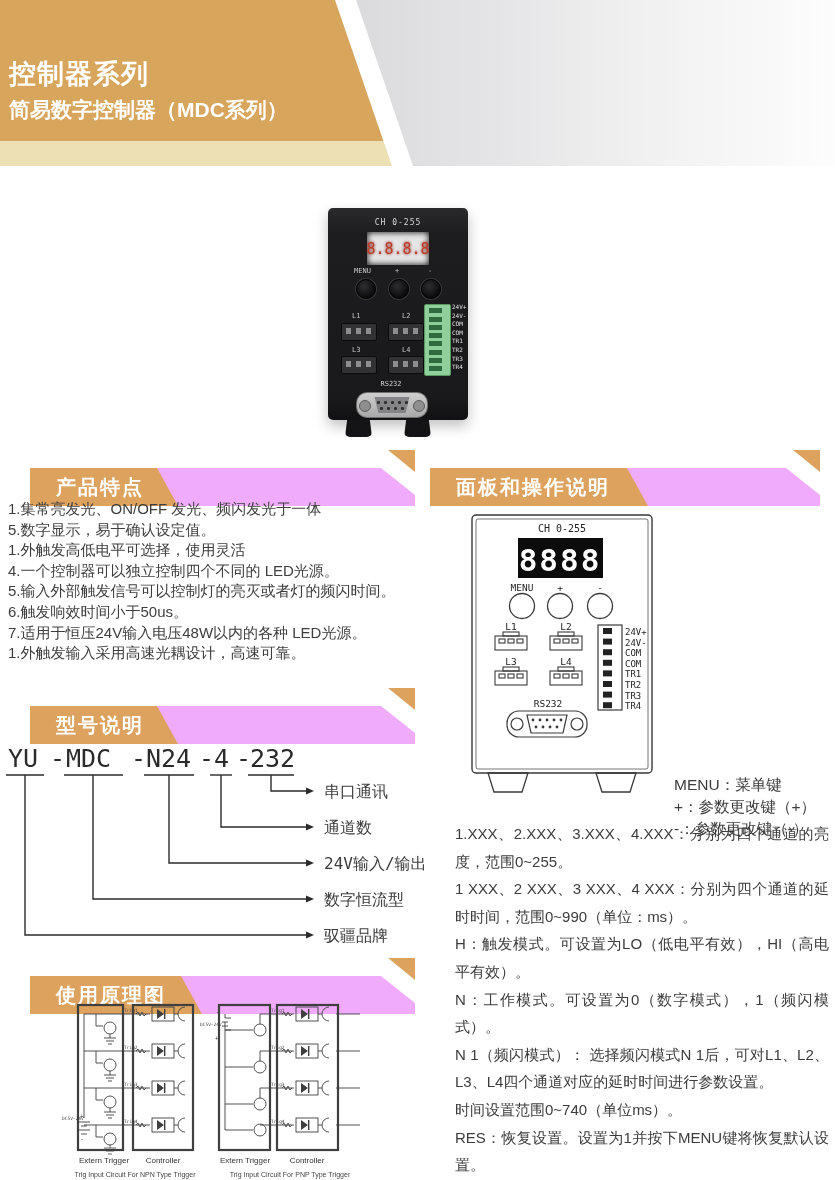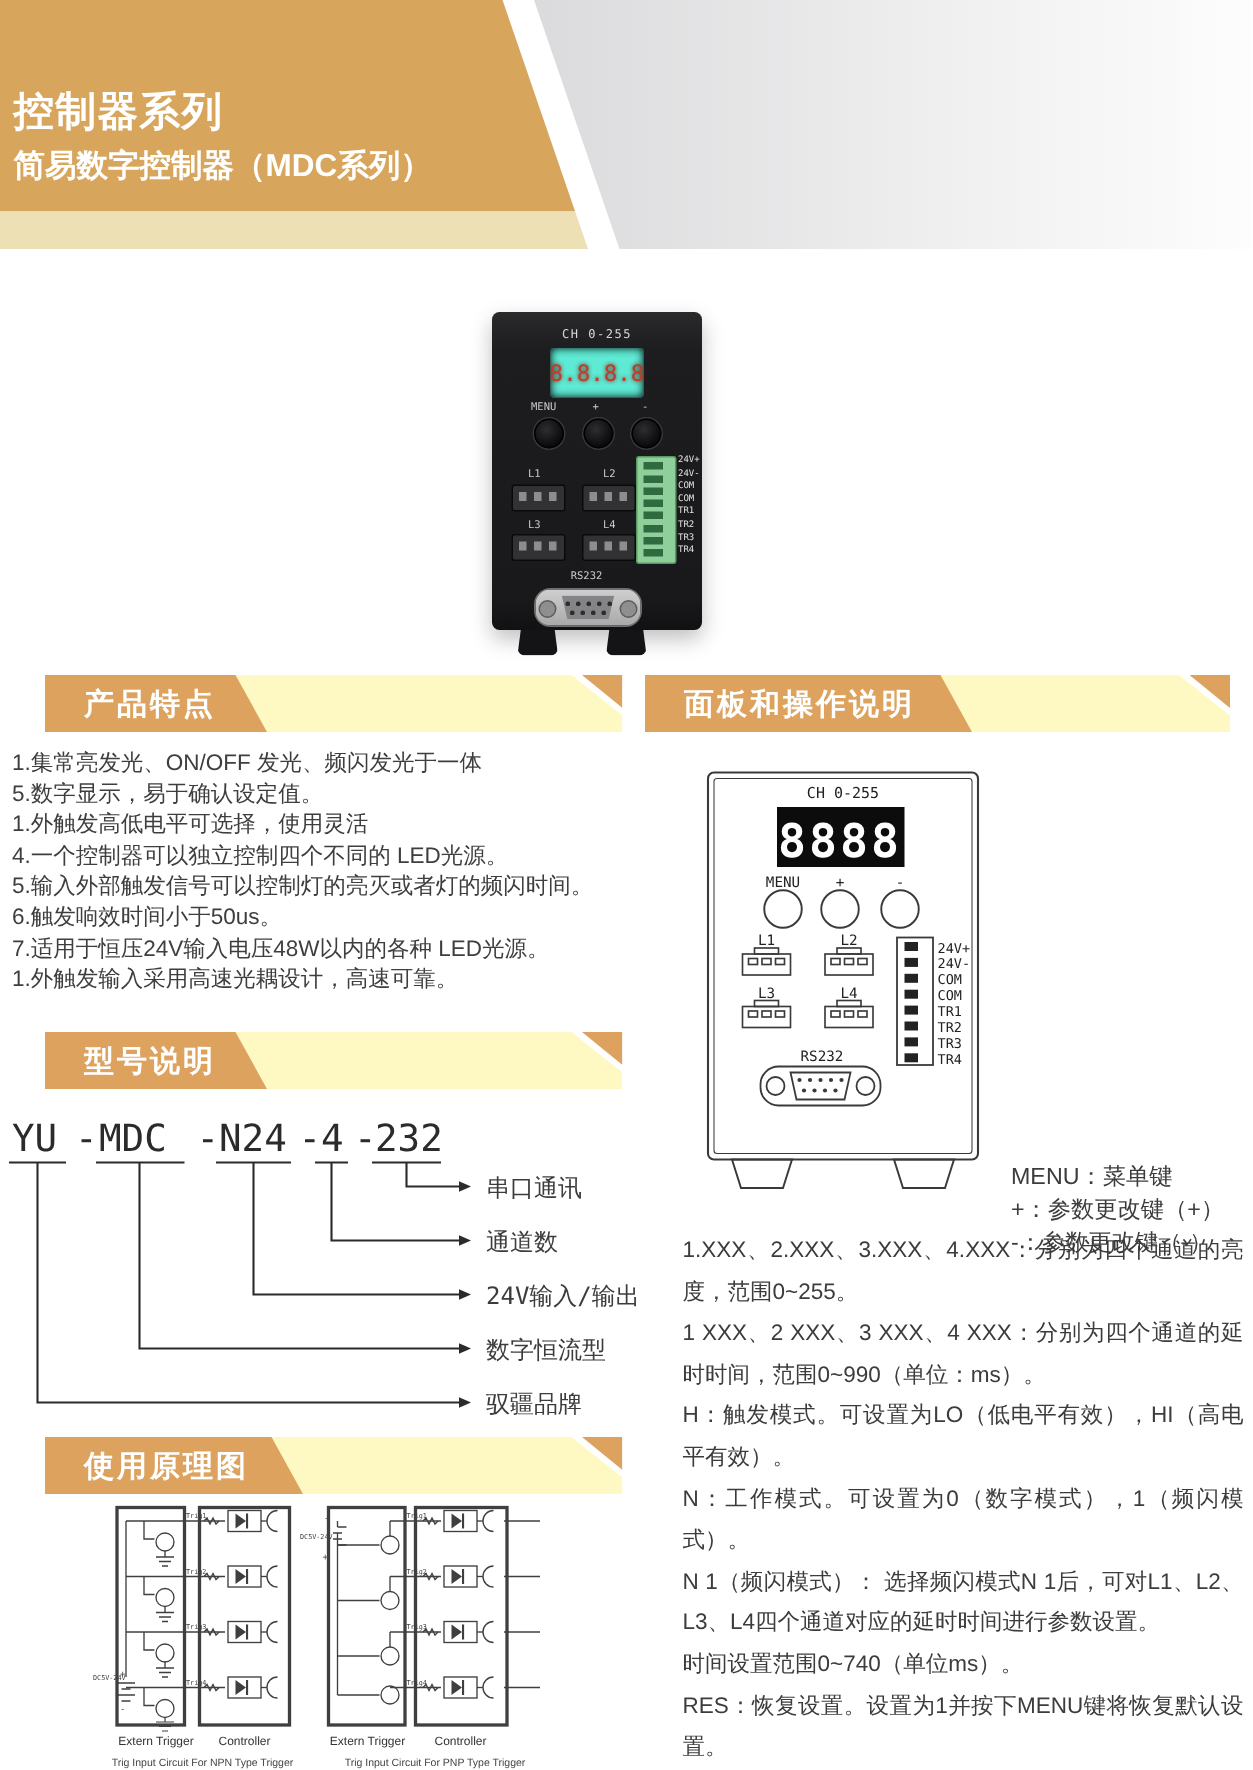--- a/index.html
+++ b/index.html
@@ -12,22 +12,22 @@
     clip-path:polygon(0 0,335px 0,392px 100%,0 100%);}
   .banner-gold{left:0;top:0;width:100%;height:141px;background:#d7a55c;}
   .banner-cream{left:0;top:141px;width:100%;height:25px;background:#ece0b4;}
   .banner-gray{left:0;top:0;width:835px;height:166px;
     clip-path:polygon(356px 0,100% 0,100% 100%,413px 100%);
     background:linear-gradient(90deg,#cbcbcd 0%,#d6d6d8 35%,#f2f2f3 80%,#fdfdfd 100%);}
   .banner-title1{left:9px;top:56px;color:#fff;font-size:27px;font-weight:bold;letter-spacing:1px;}
   .banner-title2{left:9px;top:96px;color:#fff;font-size:21px;font-weight:bold;}
 
   
-  .strip{height:38px;background:#fef9c3;
-    clip-path:polygon(0 0,calc(100% - 34px) 0,100% 27px,100% 100%,0 100%);}
+  .strip{height:38px;background:#f0abfc;
+    clip-path:polygon(0 0,calc(100% - 34px) 0,100% 27px,100% 100%,0 100%);margin-top:18px;}
   .strip-block{position:absolute;left:0;top:0;height:38px;background:#dca25e;
     clip-path:polygon(0 0,calc(100% - 21px) 0,100% 100%,0 100%);
     display:flex;align-items:center;}
   .strip-block span{color:#fff;font-size:20px;font-weight:bold;padding-left:26px;letter-spacing:2px;white-space:nowrap;}
   .corner{width:27px;height:22px;background:#dca25e;clip-path:polygon(0 0,100% 0,100% 100%);}
 
   
   .features{left:8px;top:499px;width:414px;color:#3e3e3e;font-size:15px;line-height:20.6px;}
   .features div{white-space:nowrap;}
 
@@ -36,21 +36,21 @@
   .desc{left:455px;top:820px;width:374px;color:#3c3c3c;font-size:15px;line-height:27.6px;text-align:justify;}
   .desc p{margin:0;}
 
   
   .photo{left:325px;top:196px;width:165px;height:250px;}
   .dev-body{left:3px;top:12px;width:140px;height:212px;border-radius:5px;
     background:linear-gradient(180deg,#2a2a2c 0%,#1d1d1f 12%,#19191b 90%,#111113 100%);
     box-shadow:0 6px 14px rgba(0,0,0,.25);}
   .dev-ch{left:0;top:22px;width:146px;text-align:center;color:#d8d8d8;font-size:8px;
     font-family:"DejaVu Sans Mono",monospace;letter-spacing:1px;}
-  .dev-display{left:42px;top:36px;width:62px;height:33px;background:#5eead4;border-radius:2px;
+  .dev-display{left:42px;top:36px;width:62px;height:33px;background:#e5e5e5;border-radius:2px;
     box-shadow:inset 0 0 6px #000;display:flex;align-items:center;justify-content:center;}
   .dev-display span{color:#c23a28;font-size:15px;font-family:"DejaVu Sans Mono",monospace;text-shadow:0 0 3px #7e1d12;}
   .dev-btnlbl{color:#c9c9c9;font-size:7px;font-family:"DejaVu Sans Mono",monospace;}
   .dev-btn{width:18px;height:18px;border-radius:50%;background:radial-gradient(circle at 40% 35%,#2e2e31,#0b0b0c 70%);
     border:1px solid #000;box-shadow:0 0 0 1px #38383c;}
   .dev-chan-lbl{color:#c9c9c9;font-size:7px;font-family:"DejaVu Sans Mono",monospace;}
   .dev-conn{width:34px;height:16px;background:#323234;border:1px solid #0a0a0a;border-radius:2px;position:absolute;}
   .dev-conn i{position:absolute;top:4px;width:5px;height:6px;background:#8d8d90;}
   .dev-conn i:nth-child(1){left:4px}.dev-conn i:nth-child(2){left:14px}.dev-conn i:nth-child(3){left:24px}
   .dev-green{left:99px;top:108px;width:25px;height:70px;background:#8ecf9c;border:1px solid #57995f;border-radius:2px;}

